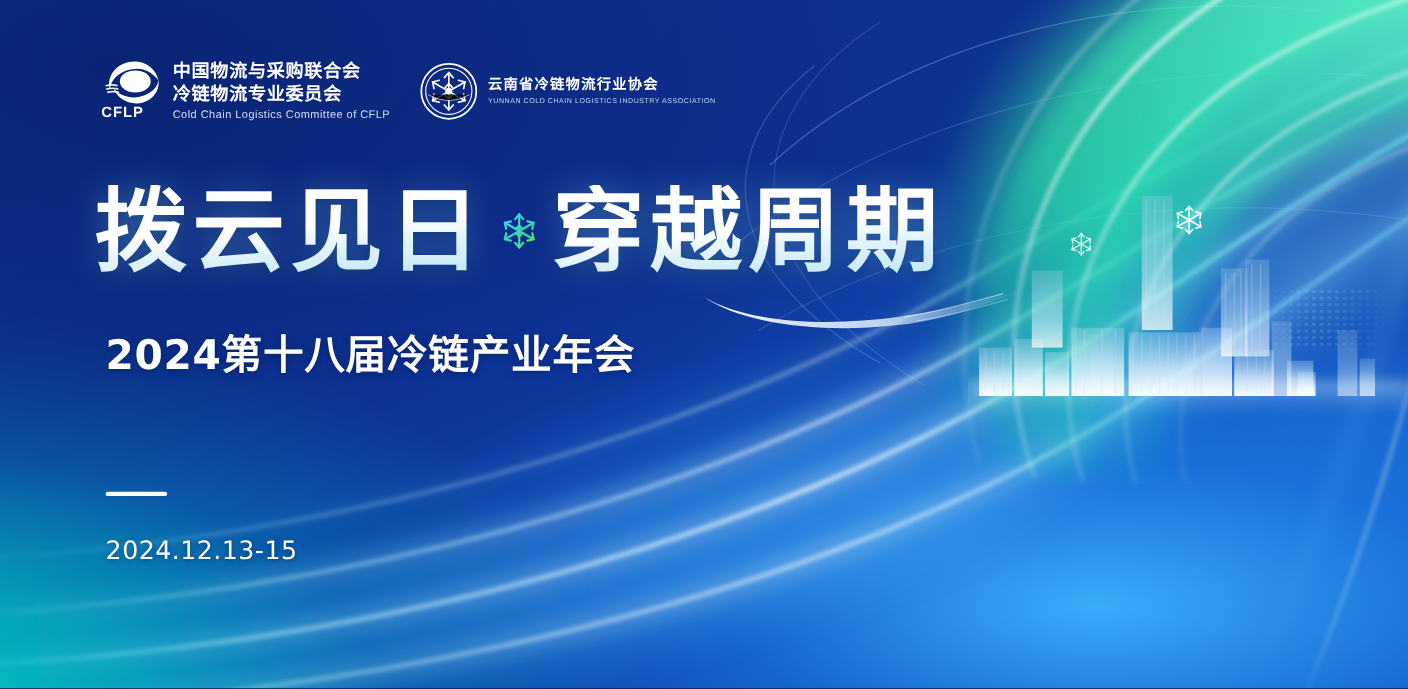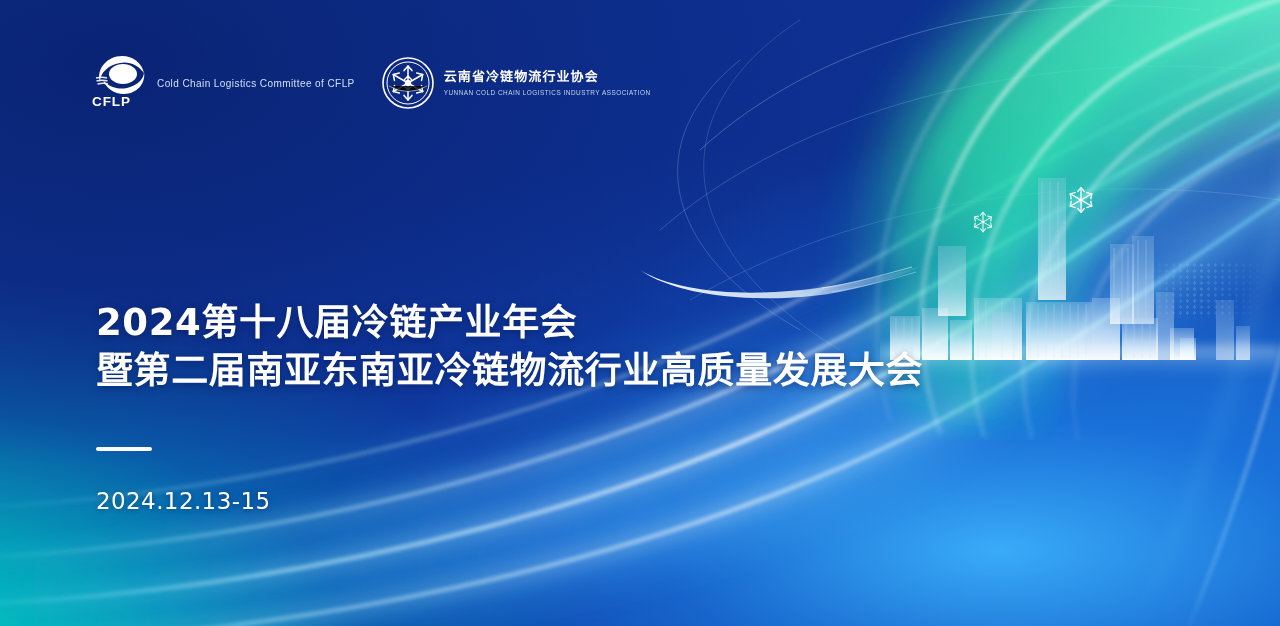--- a/index.html
+++ b/index.html
@@ -349,20 +349,22 @@
             <ellipse cx="31" cy="22" rx="14" ry="10" fill="#ffffff"></ellipse>
             <g stroke="#ffffff" stroke-width="1.5" opacity=".9">
               <path d="M4 26 C8 25 12 25 15 26"></path>
               <path d="M4.5 29 C8.5 28 12.5 28 15.5 29"></path>
               <path d="M5.5 32 C9.5 31 13 31 16 32"></path>
             </g>
           </svg>
           <div class="cflp-word">CFLP</div>
         </div>
         <div class="logo-text">
+          <div class="logo-cn">中国物流与采购联合会</div>
+          <div class="logo-cn">冷链物流专业委员会</div>
           <div class="logo-en">Cold Chain Logistics Committee of CFLP</div>
         </div>
       </div>
 
       <div class="logo-block">
         <div class="snow-emblem">
           <svg viewBox="0 0 54 54">
             <circle cx="27" cy="27" r="25" fill="none" stroke="#ffffff" stroke-width="1.6"></circle>
             <circle cx="27" cy="27" r="21" fill="none" stroke="#ffffff" stroke-width="1"></circle>
             <g stroke="#ffffff" stroke-width="1.5" fill="none" stroke-linecap="round">
@@ -379,39 +381,60 @@
           </svg>
         </div>
         <div class="logo-text">
           <div class="logo-cn-2">云南省冷链物流行业协会</div>
           <div class="logo-en-2">YUNNAN COLD CHAIN LOGISTICS INDUSTRY ASSOCIATION</div>
         </div>
       </div>
 
     </div>
 
+    <div id="headline">
+      <div class="hl-word">拨云见日</div>
+      <div class="hl-sep">
+        <svg viewBox="0 0 40 40">
+          <defs>
+            <linearGradient id="snowGrad" x1="0" y1="0" x2="1" y2="1">
+              <stop offset="0%" stop-color="#3fd2f5"></stop>
+              <stop offset="55%" stop-color="#37d6b8"></stop>
+              <stop offset="100%" stop-color="#5ae85a"></stop>
+            </linearGradient>
+          </defs>
+          <g stroke="url(#snowGrad)" stroke-width="2" fill="none" stroke-linecap="round">
+            <path d="M20,5 V35 M7,12.5 L33,27.5 M7,27.5 L33,12.5"></path>
+            <path d="M20,5 l-3.6,4.2 M20,5 l3.6,4.2 M20,35 l-3.6,-4.2 M20,35 l3.6,-4.2"></path>
+            <path d="M7,12.5 l1.1,5.4 M7,12.5 l5.4,-1.2 M33,27.5 l-1.1,-5.4 M33,27.5 l-5.4,1.2"></path>
+            <path d="M7,27.5 l5.4,1.2 M7,27.5 l1.1,-5.4 M33,12.5 l-5.4,-1.2 M33,12.5 l-1.1,5.4"></path>
+            <path d="M20,15 l-3,3.2 M20,15 l3,3.2 M20,25 l-3,-3.2 M20,25 l3,-3.2"></path>
+          </g>
+        </svg>
+      </div>
+      <div class="hl-word">穿越周期</div>
+    </div>
 
     <div id="brush">
       <svg viewBox="0 0 300 46">
         <defs>
           <linearGradient id="brGrad" x1="0" y1="0" x2="1" y2="0">
             <stop offset="0%" stop-color="#ffffff" stop-opacity=".95"></stop>
             <stop offset="55%" stop-color="#eaf8ff" stop-opacity=".80"></stop>
             <stop offset="100%" stop-color="#cfeeff" stop-opacity="0"></stop>
           </linearGradient>
         </defs>
         <path d="M4 12 C40 34 110 40 182 30 C222 24 256 16 292 6 C256 22 216 34 176 38 C108 45 38 36 4 12 Z" fill="url(#brGrad)"></path>
         <path d="M186 30 C214 26 244 18 276 9" stroke="#ffffff" stroke-width="1.2" fill="none" opacity=".5"></path>
         <path d="M196 34 C222 30 250 23 280 14" stroke="#ffffff" stroke-width="1" fill="none" opacity=".35"></path>
       </svg>
     </div>
 
     <div id="subtitle">
       <div class="sub-line">2024第十八届冷链产业年会</div>
-      <div class="sub-line">暨第二届南亚东南亚冷链物流行业高质量发展大会</div>
     </div>
 
     <div id="rule"></div>
 
     <div id="meta">
       <span>2024.12.13-15</span>
     </div>
 
   </div>
 </div>

